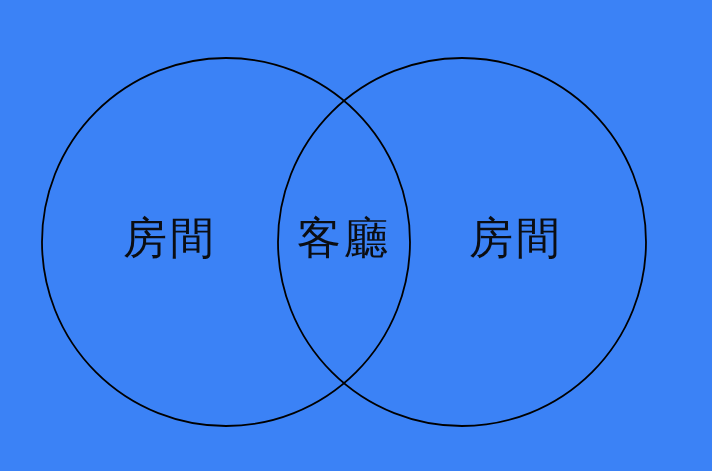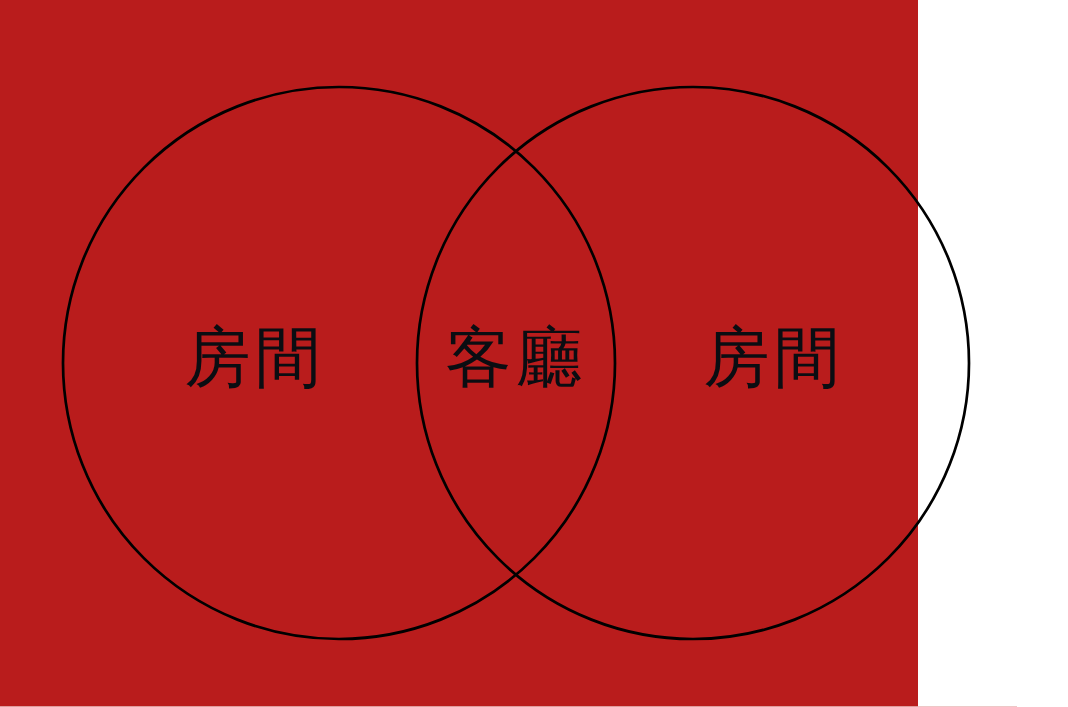--- a/index.html
+++ b/index.html
@@ -8,23 +8,23 @@
     background: #ffffff;
   }
   body {
     width: 712px;
     height: 471px;
     overflow: hidden;
     font-family: "DejaVu Sans", sans-serif;
   }
   #diagram-root {
     position: relative;
-    width: 612px;
+    width: 712px;
     height: 471px;
-    background: #b91c1c;
+    background: #3b82f6;
   }
   #venn-svg {
     position: absolute;
     left: 0;
     top: 0;
     width: 712px;
     height: 471px;
     display: block;
   }
   .venn-ellipse {

